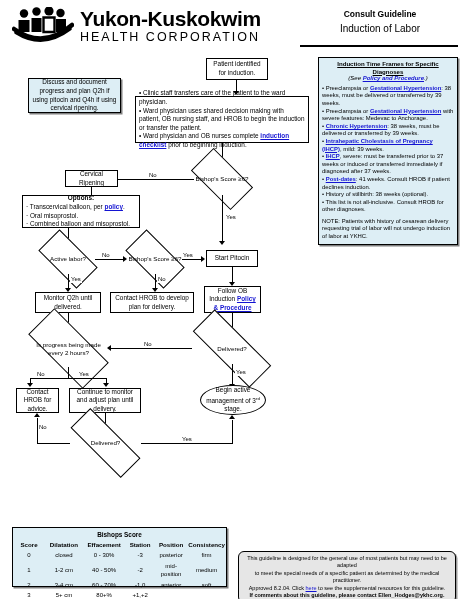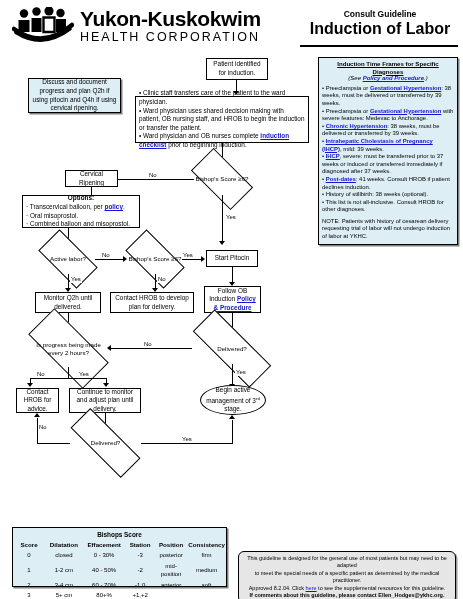--- a/index.html
+++ b/index.html
@@ -12,21 +12,21 @@
   .abs{position:absolute;box-sizing:border-box;}
 
   
   #header{left:0;top:0;width:463px;height:52px;}
   #logo-mark{left:12px;top:7px;width:62px;height:38px;}
   #brand{left:80px;top:8px;width:240px;}
   .brand-1{font-size:21px;font-weight:bold;letter-spacing:-0.4px;line-height:21px;}
   .brand-2{font-size:12.5px;font-weight:normal;letter-spacing:2.0px;line-height:16px;}
   #doc-title{left:300px;top:8px;width:160px;text-align:center;}
   .doc-1{font-size:8.5px;font-weight:bold;line-height:12px;}
-  .doc-2{font-size:16px;font-weight:bold;line-height:17px;}
+  .doc-2{font-size:10px;font-weight:normal;line-height:17px;}
   #title-rule{left:300px;top:45px;width:158px;height:0;border-top:2px solid #000;}
 
   
   .node{
     border:1px solid #000;background:#ffffff;
     display:flex;align-items:center;justify-content:center;
     text-align:center;padding:2px 3px;line-height:8.6px;font-size:6.4px;
   }
   .node.shadow{box-shadow:1.5px 1.5px 0 #808080;}
   .node.tinted{background:#ddeef5;}

